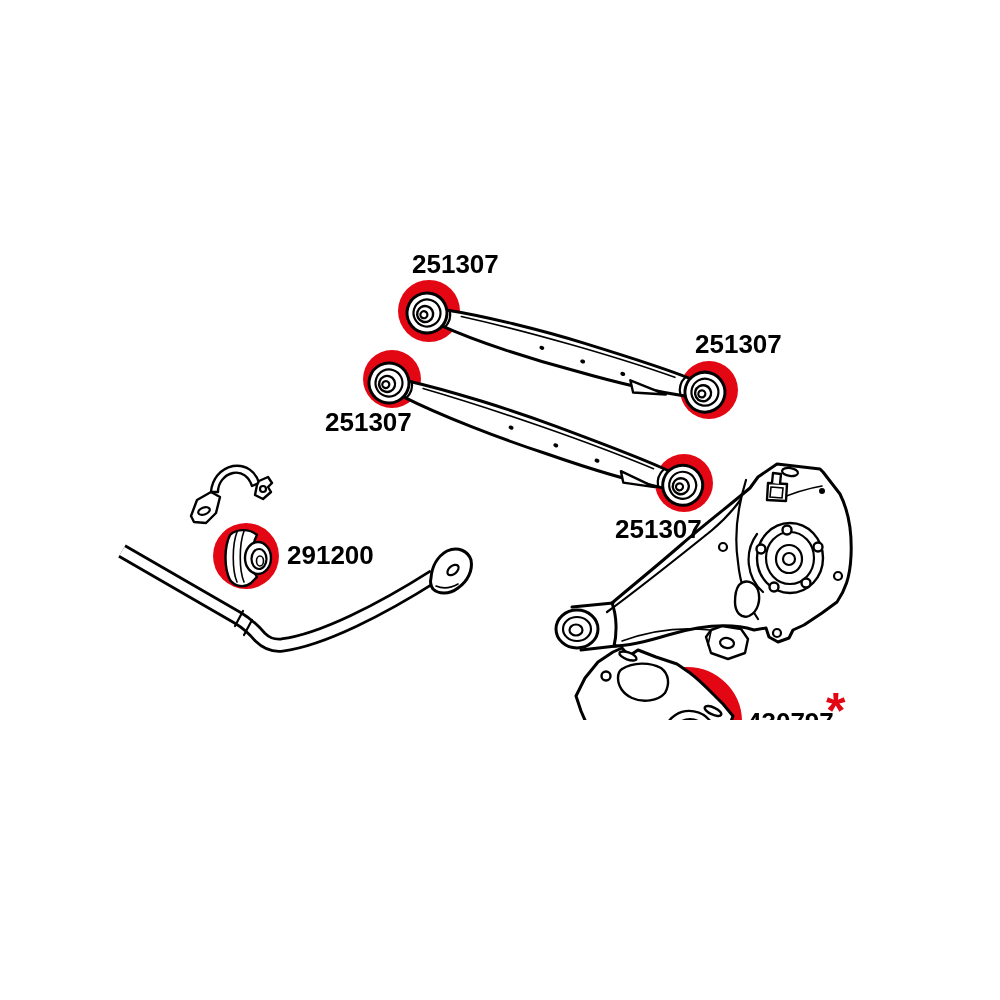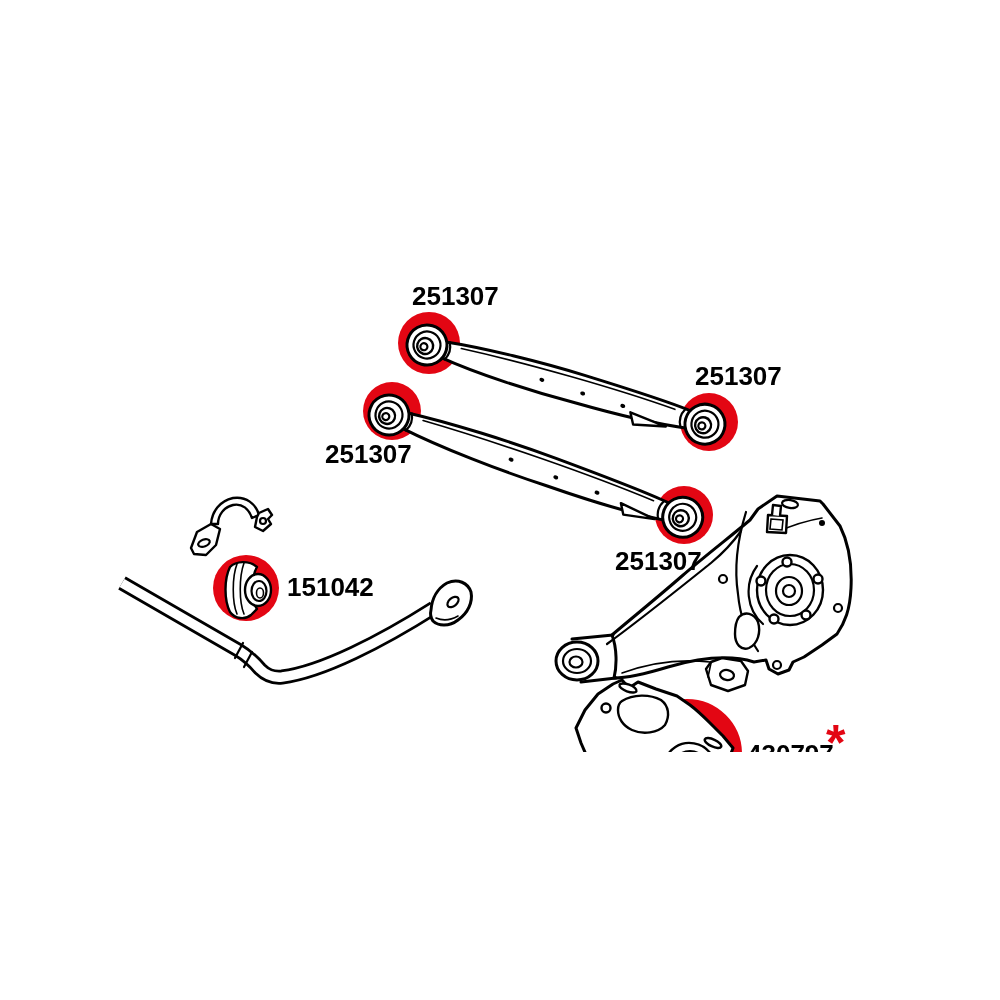--- a/index.html
+++ b/index.html
@@ -7,21 +7,20 @@
     --line:#000000;
     --bg:#ffffff;
   }
   html,body{margin:0;padding:0;background:var(--bg);}
   .stage{
     position:relative;
     width:1000px;height:720px;
     background:var(--bg);
     overflow:hidden;
     font-family:"Liberation Sans",sans-serif;
-    margin-top:32px;
   }
   .stage svg{position:absolute;left:0;top:0;}
   .part-label{
     position:absolute;
     font-family:"Liberation Sans",sans-serif;
     font-weight:bold;
     font-size:26px;
     line-height:1;
     color:var(--line);
     white-space:nowrap;
@@ -217,17 +216,17 @@
     <ellipse class="n2" cx="732" cy="768" rx="13" ry="11.5" transform="rotate(15 732 768)"></ellipse>
     <ellipse class="n2" cx="734" cy="770" rx="5.5" ry="5"></ellipse>
   </g>
 
 </svg>
 
 <div class="part-label lbl-0">251307</div>
 <div class="part-label lbl-1">251307</div>
 <div class="part-label lbl-2">251307</div>
 <div class="part-label lbl-3">251307</div>
-<div class="part-label lbl-4">151042</div>
+<div class="part-label lbl-4">291200</div>
 <div class="part-label lbl-5">430797</div>
 <div class="footnote">*</div>
 
 </div>
 
 </body></html>

